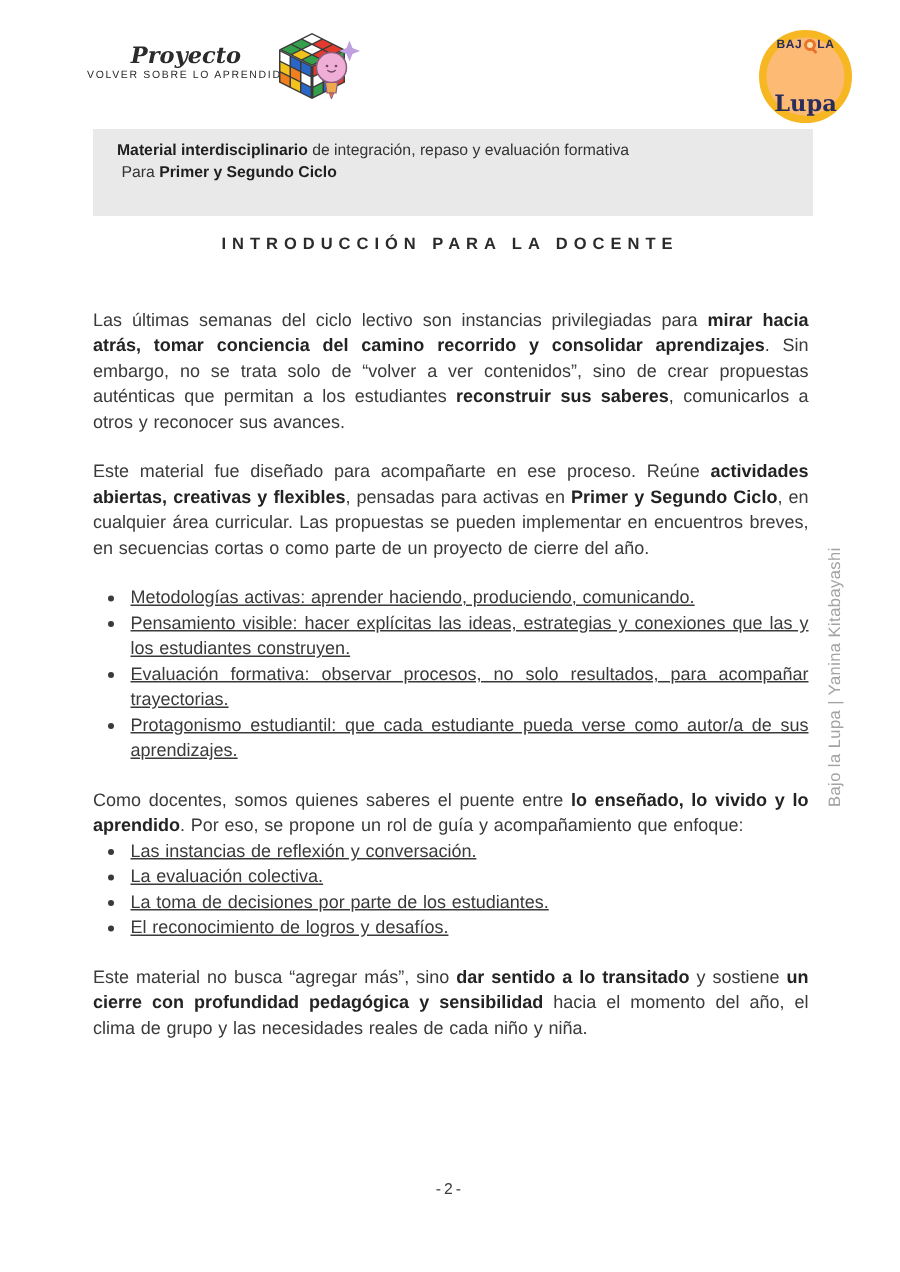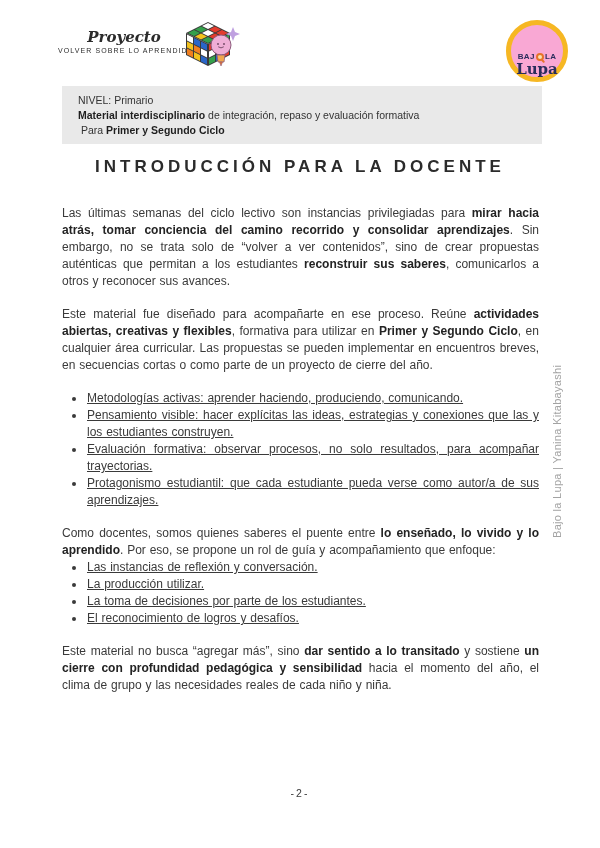--- a/index.html
+++ b/index.html
@@ -17,40 +17,40 @@
   .cube-wrap{position:absolute;left:182px;top:19px;width:56px;height:58px;}
   .cface{position:absolute;width:22px;height:22px;display:grid;
     grid-template-columns:repeat(3,1fr);grid-template-rows:repeat(3,1fr);
     gap:1px;background:#3a3a3a;padding:1px;box-sizing:border-box;transform-origin:0 0;}
   .cface.top{transform:translate(26px,3px) matrix(1,0.5,-1,0.5,0,0);}
   .cface.left{transform:translate(4px,14px) matrix(1,0.5,0,1,0,0);}
   .cface.right{transform:translate(26px,25px) matrix(1,-0.5,0,1,0,0);}
   .bulb-svg{position:absolute;left:27px;top:7px;}
 
   .brand{position:absolute;left:506px;top:20px;width:62px;height:62px;border-radius:50%;
-    border:5px solid #f6b723;background:#f9a8d4;box-sizing:border-box;
-    display:flex;flex-direction:column;align-items:center;justify-content:flex-end;}
+    border:5px solid #f6b723;background:#fdba74;box-sizing:border-box;
+    display:flex;flex-direction:column;align-items:center;justify-content:space-between;}
   .brand-top{display:flex;align-items:center;gap:1px;font-size:8px;font-weight:700;
     color:#2a2d5c;letter-spacing:0.4px;line-height:9px;}
   .mag{width:8px;height:8px;border:2px solid #e8732a;border-radius:50%;position:relative;
     display:inline-block;box-sizing:border-box;background:#f9e3b0;}
   .mag::after{content:"";position:absolute;width:2px;height:4px;background:#e8732a;
     left:4px;top:4.5px;transform:rotate(-45deg);border-radius:1px;}
   .brand-main{font-family:"DejaVu Serif",serif;font-weight:700;font-size:15px;
     color:#2a2d5c;line-height:16px;}
 
   
   .infobox{position:absolute;left:62px;top:86px;width:480px;height:58px;background:#e9e9e9;
     box-sizing:border-box;padding:7px 10px 0 16px;font-size:10.5px;line-height:15px;color:#333333;}
   .infobox b{color:#1f1f1f;}
   .il3{padding-left:3px;}
 
   
   .title{position:absolute;left:0;top:157px;width:100%;text-align:center;margin:0;
-    font-size:17px;font-weight:700;letter-spacing:4px;color:#2b2b2b;}
+    font-size:11px;font-weight:700;letter-spacing:4px;color:#2b2b2b;}
 
   
   .body{position:absolute;left:62px;top:205px;width:477px;
     font-size:12px;line-height:17px;color:#3a3a3a;text-align:justify;word-spacing:0.5px;}
   .para{margin:0 0 16px 0;}
   .block .intro{margin:0;}
   .list{margin:0 0 16px 0;padding:0 0 0 24px;list-style:disc;}
   .list li{padding-left:1px;text-decoration:underline;}
   .body b{font-weight:700;color:#232323;}
   .para.last{margin-bottom:0;}
@@ -121,48 +121,45 @@
     <div class="brand-top">
       <span>BAJ</span>
       <span class="mag"></span>
       <span>LA</span>
     </div>
     <div class="brand-main">Lupa</div>
   </div>
 
   <div class="infobox">
     <div class="il">
-      <span>NIVEL: Primario</span>
-    </div>
-    <div class="il">
       <b>Material interdisciplinario</b><span> de integración, repaso y evaluación formativa</span>
     </div>
     <div class="il il3">
       <span>Para </span><b>Primer y Segundo Ciclo</b>
     </div>
   </div>
 
   <h1 class="title">INTRODUCCIÓN PARA LA DOCENTE</h1>
 
   <main class="body">
     <p class="para"><span>Las últimas semanas del ciclo lectivo son instancias privilegiadas para </span><b>mirar hacia atrás, tomar conciencia del camino recorrido y consolidar aprendizajes</b><span>. Sin embargo, no se trata solo de “volver a ver contenidos”, sino de crear propuestas auténticas que permitan a los estudiantes </span><b>reconstruir sus saberes</b><span>, comunicarlos a otros y reconocer sus avances.</span></p>
-    <p class="para"><span>Este material fue diseñado para acompañarte en ese proceso. Reúne </span><b>actividades abiertas, creativas y flexibles</b><span>, formativa para utilizar en </span><b>Primer y Segundo Ciclo</b><span>, en cualquier área curricular. Las propuestas se pueden implementar en encuentros breves, en secuencias cortas o como parte de un proyecto de cierre del año.</span></p>
+    <p class="para"><span>Este material fue diseñado para acompañarte en ese proceso. Reúne </span><b>actividades abiertas, creativas y flexibles</b><span>, pensadas para activas en </span><b>Primer y Segundo Ciclo</b><span>, en cualquier área curricular. Las propuestas se pueden implementar en encuentros breves, en secuencias cortas o como parte de un proyecto de cierre del año.</span></p>
     <div class="block">
       <ul class="list">
           <li>Metodologías activas: aprender haciendo, produciendo, comunicando.</li>
           <li>Pensamiento visible: hacer explícitas las ideas, estrategias y conexiones que las y los estudiantes construyen.</li>
           <li>Evaluación formativa: observar procesos, no solo resultados, para acompañar trayectorias.</li>
           <li>Protagonismo estudiantil: que cada estudiante pueda verse como autor/a de sus aprendizajes.</li>
         </ul>
     </div>
     <div class="block">
       <p class="para intro"><span>Como docentes, somos quienes saberes el puente entre </span><b>lo enseñado, lo vivido y lo aprendido</b><span>. Por eso, se propone un rol de guía y acompañamiento que enfoque:</span></p>
       <ul class="list">
           <li>Las instancias de reflexión y conversación.</li>
-          <li>La producción utilizar.</li>
+          <li>La evaluación colectiva.</li>
           <li>La toma de decisiones por parte de los estudiantes.</li>
           <li>El reconocimiento de logros y desafíos.</li>
         </ul>
     </div>
     <p class="para last"><span>Este material no busca “agregar más”, sino </span><b>dar sentido a lo transitado</b><span> y sostiene </span><b>un cierre con profundidad pedagógica y sensibilidad</b><span> hacia el momento del año, el clima de grupo y las necesidades reales de cada niño y niña.</span></p>
   </main>
 
   <div class="side">Bajo la Lupa | Yanina Kitabayashi</div>
 
   <div class="pageno">-2-</div>

